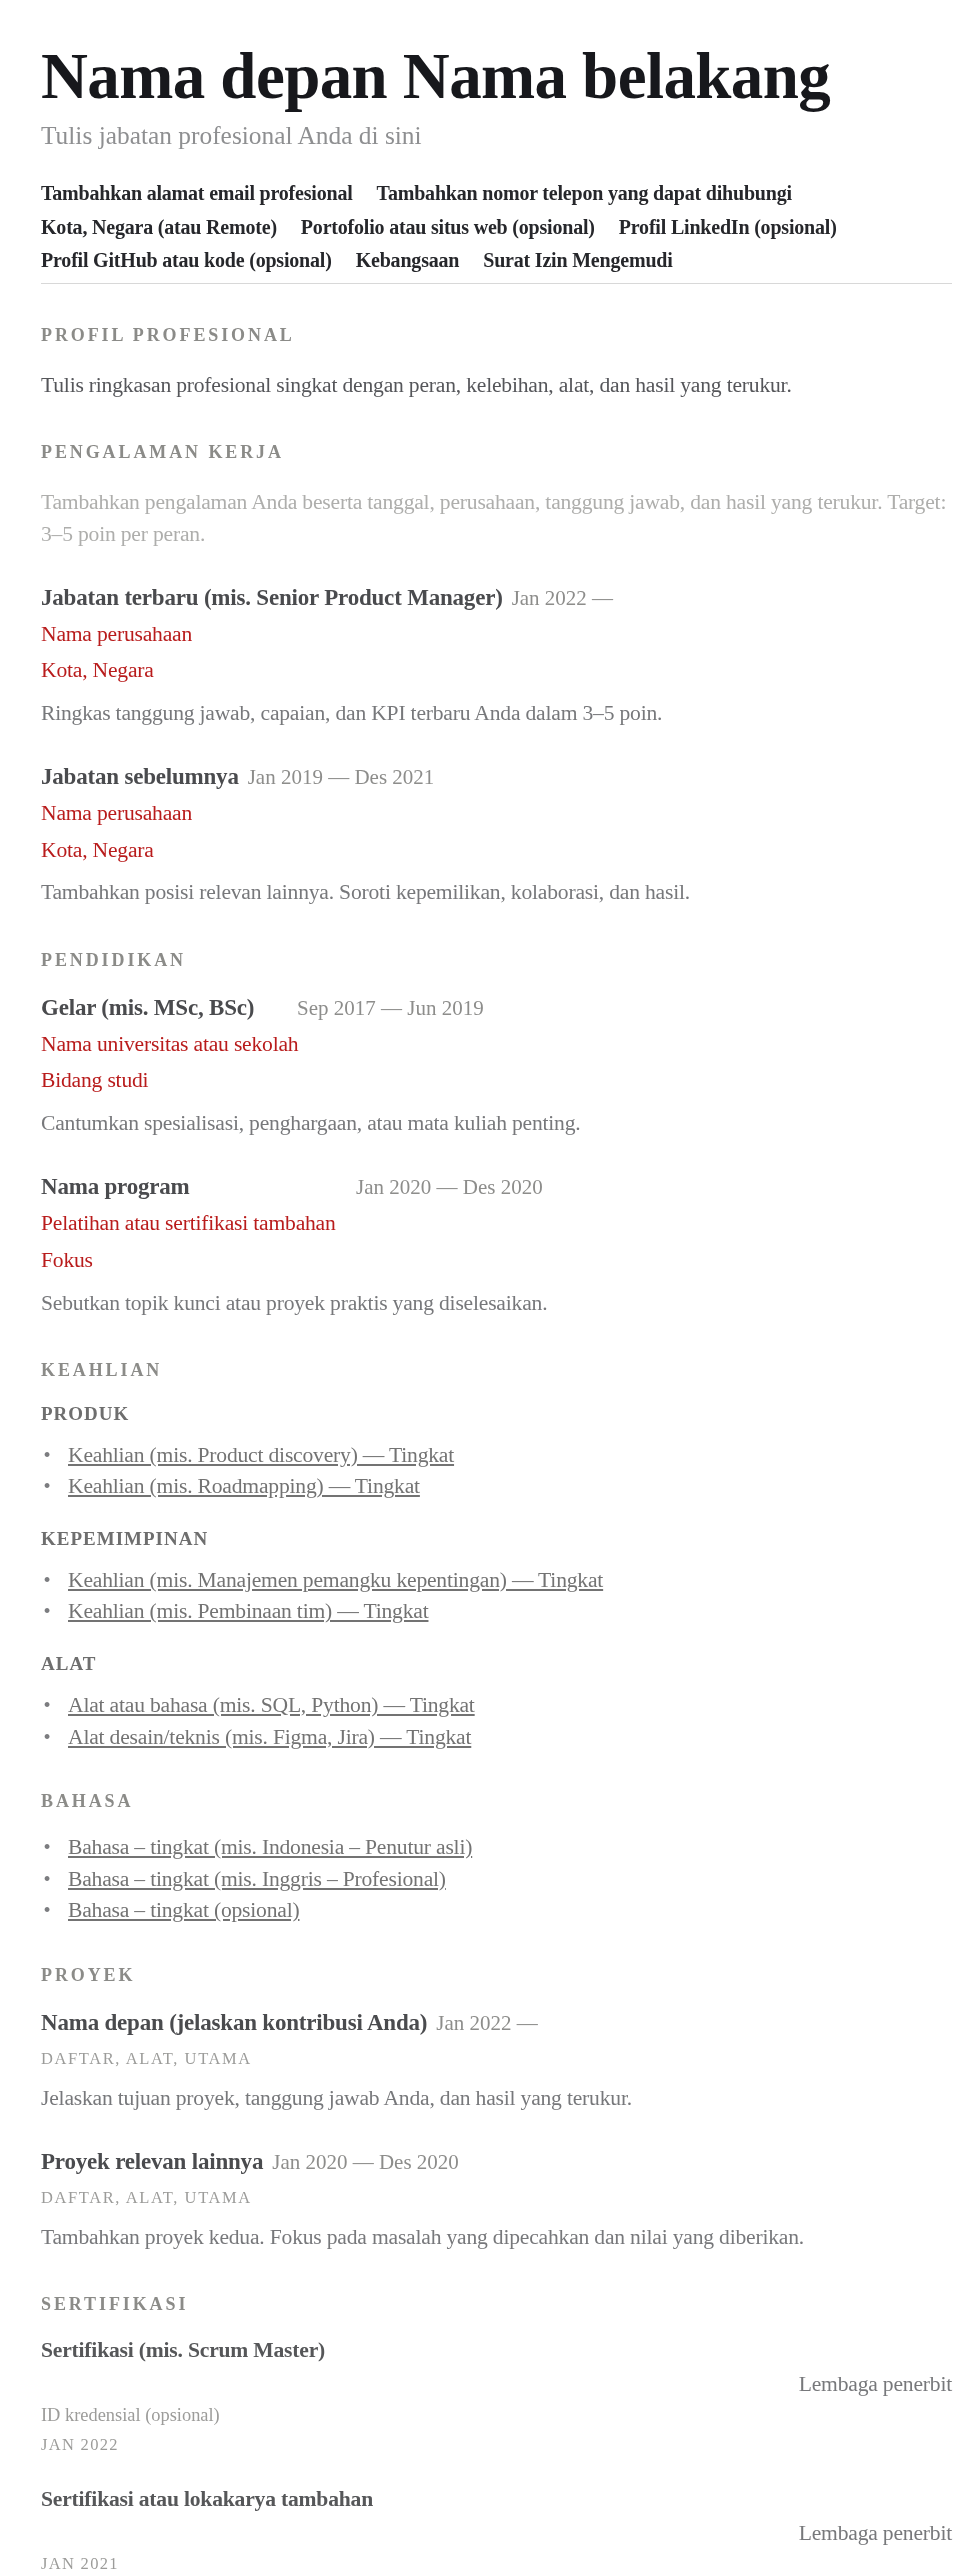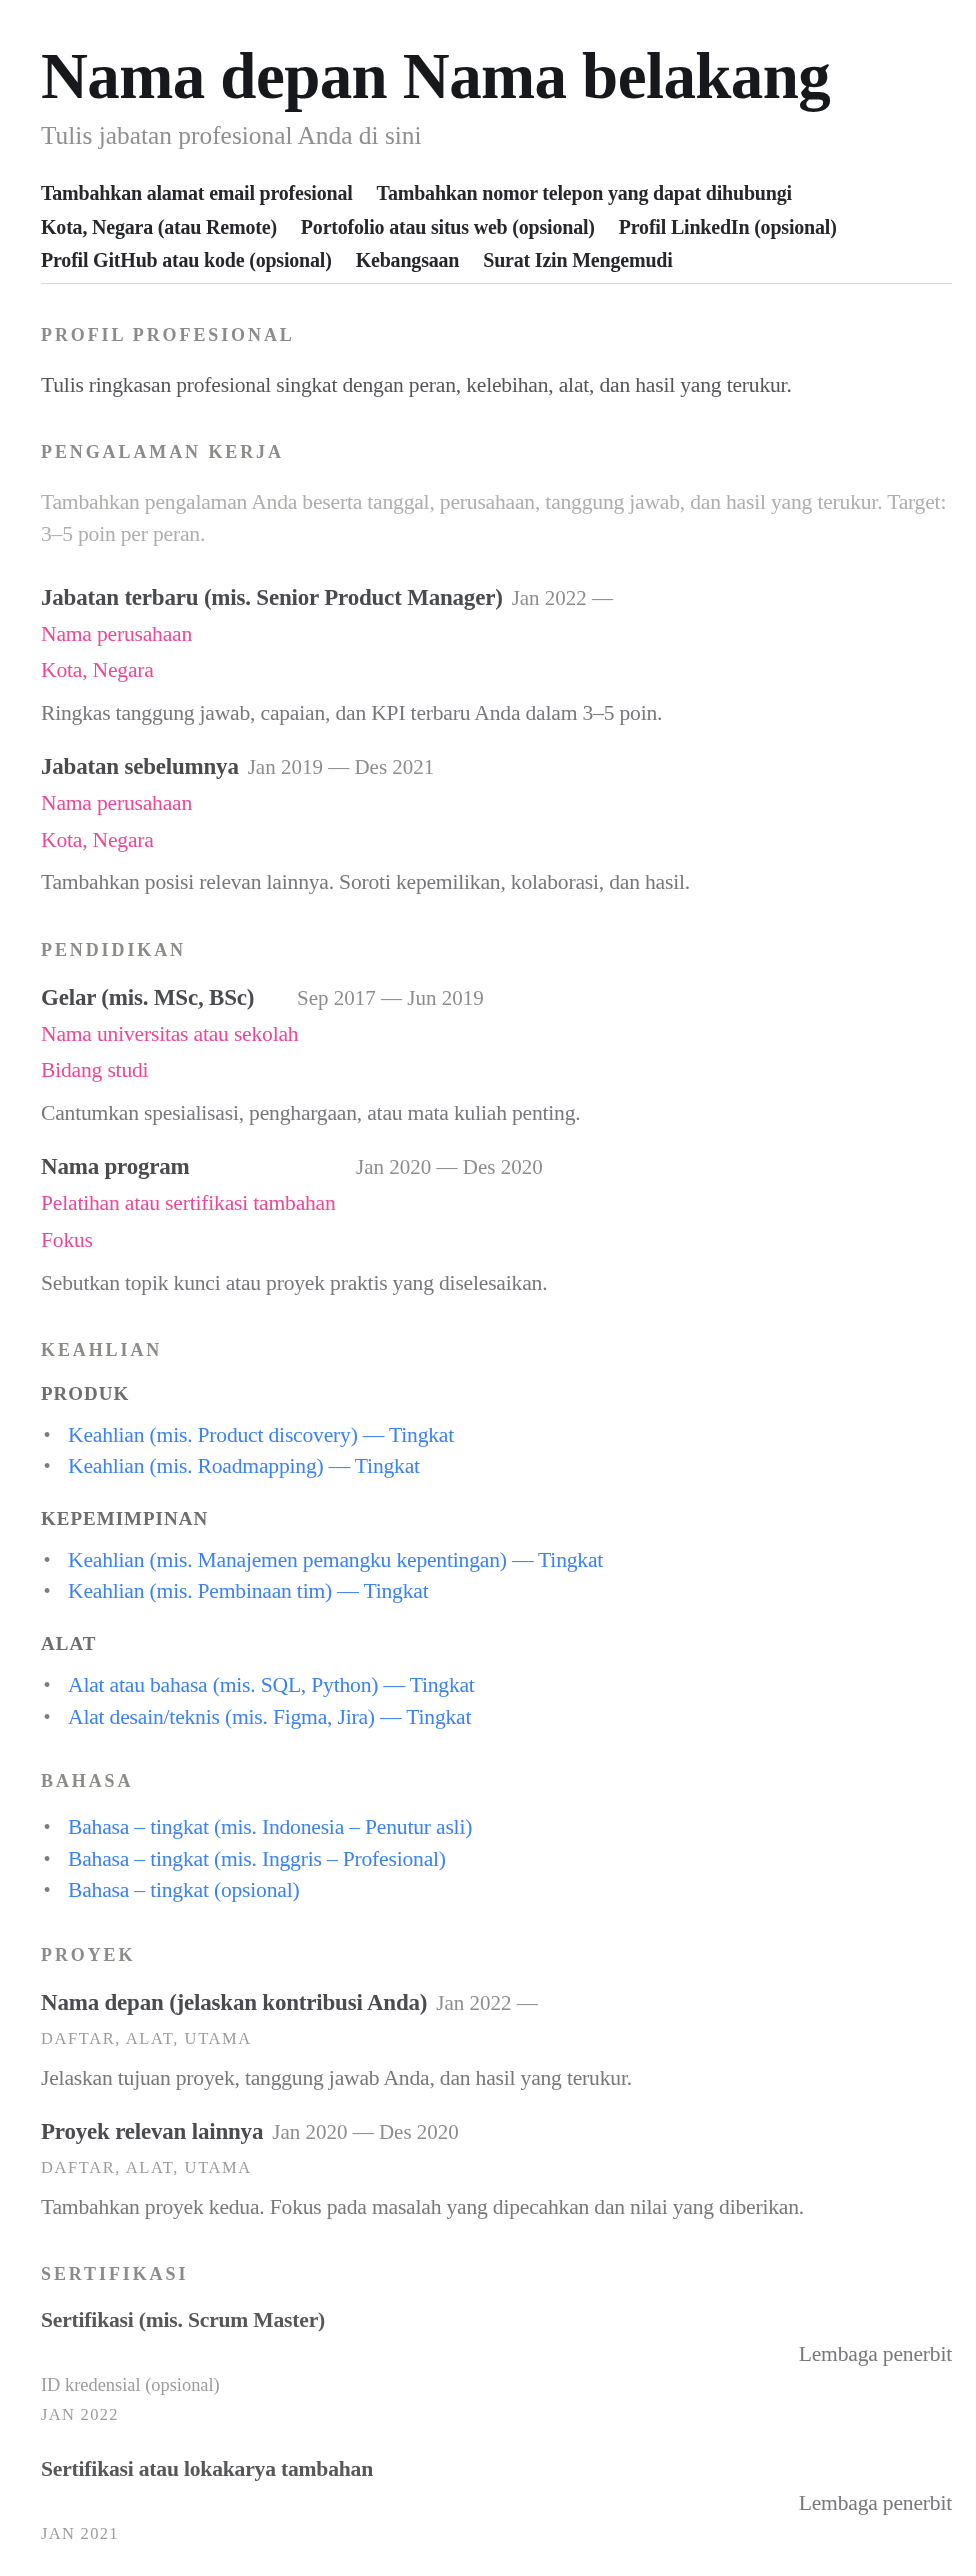--- a/index.html
+++ b/index.html
@@ -65,39 +65,39 @@
   }
   .placeholder {
     margin: 0 0 33px 0;
     font-size: 21.6px;
     line-height: 1.5;
     letter-spacing: -0.2px;
     color: #aeaeac;
   }
 
   
-  .entry { margin-top: 24px; }
+  .entry { margin-top: 34px; }
   .entry:first-of-type { margin-top: 0; }
   .entry-head { position: relative; font-size: 23px; line-height: 1.2; }
   .entry-title { font-weight: bold; color: #4a4b4e; letter-spacing: -0.2px; }
   .entry-date {
     font-weight: normal;
     font-size: 21px;
     color: #8d8d8b;
     margin-left: 9px;
     white-space: nowrap;
   }
   .edu-date { position: absolute; top: 1.9px; margin-left: 0; }
   .edu-date.pos1 { left: 256px; }
   .edu-date.pos2 { left: 315px; }
   .entry-meta {
     margin-top: 9.5px;
     font-size: 21.6px;
     line-height: 1.25;
-    color: #ec4899;
+    color: #b91c1c;
     letter-spacing: -0.2px;
   }
   .entry-desc {
     margin-top: 12.7px;
     font-size: 21.6px;
     line-height: 1.5;
     color: #77787b;
     letter-spacing: -0.2px;
   }
   .meta-caps {
@@ -128,22 +128,23 @@
     list-style: none;
     margin: 0;
     padding: 0;
   }
   ul.bullets li {
     position: relative;
     padding-left: 27px;
     margin-bottom: 6.4px;
     font-size: 21.6px;
     line-height: 25.4px;
-    color: #3b82f6;
-    letter-spacing: -0.2px;
+    color: #737373;
+    letter-spacing: -0.2px;
+    text-decoration: underline;
   }
   ul.bullets li::before {
     content: "\2022";
     position: absolute;
     left: 2.5px;
     top: 0;
     font-size: 20.3px;
     color: #7c7d80;
   }
 </style>

